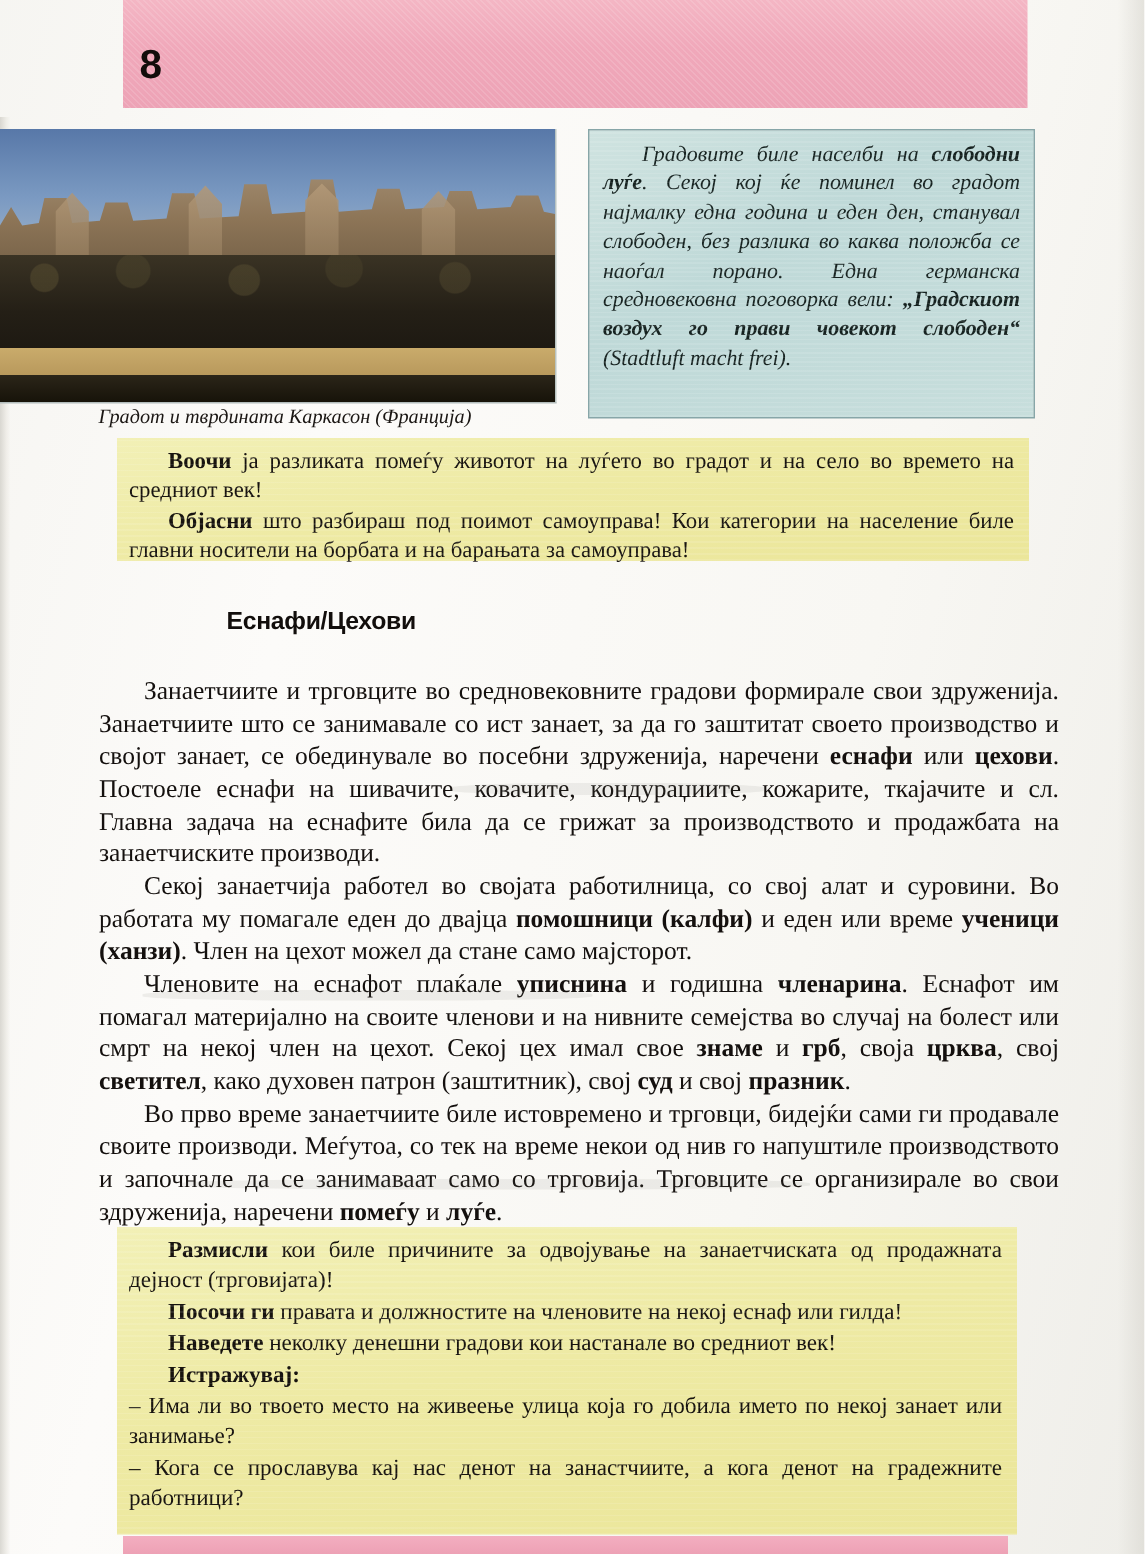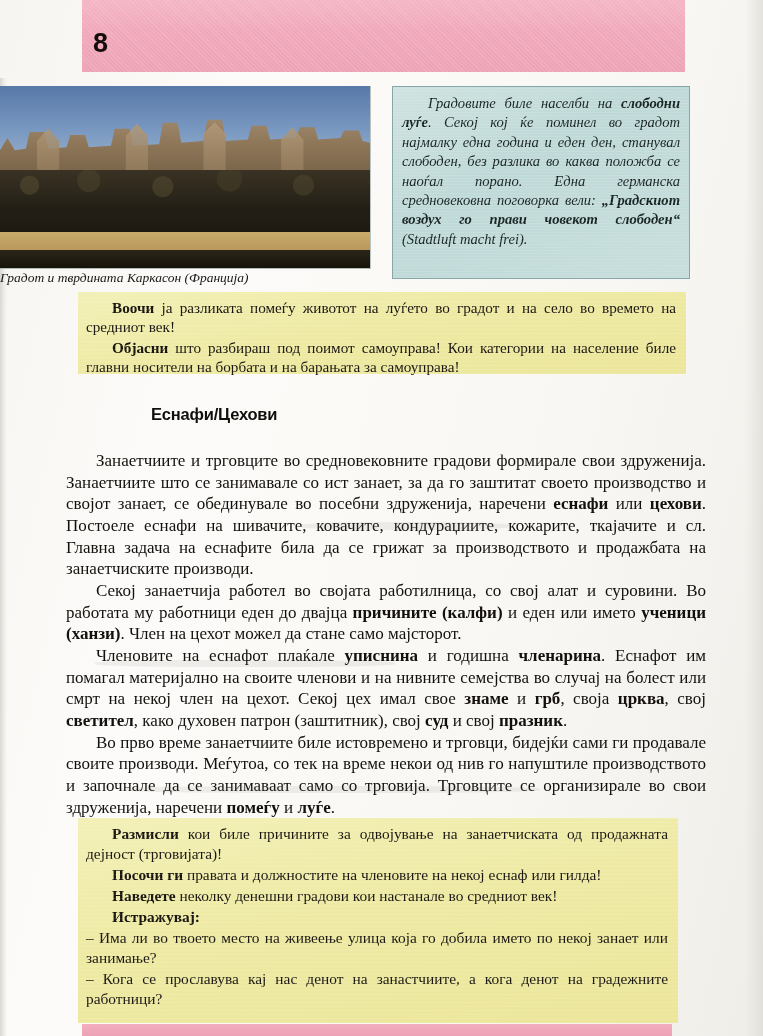--- a/index.html
+++ b/index.html
@@ -125,21 +125,21 @@
     background: linear-gradient(180deg, #c9ab6b 0%, #b6965a 100%);
   }
   .photo .foreground {
     position: absolute; left: 0; bottom: 0; width: 100%; height: 10%;
     background: linear-gradient(180deg, #2b2519 0%, #171309 100%);
   }
   .photo-caption {
     position: absolute;
     left: 0px; top: 270px;
     width: 380px;
-    text-align: left;
+    text-align: center;
     font-family: "Liberation Serif", serif;
     font-style: italic;
     font-size: 13.5px;
     color: #1a1613;
   }
 
   
   .info-box {
     position: absolute;
     left: 392px; top: 86px;
@@ -253,21 +253,21 @@
 
 <div class="ex-box" id="ex-top">
   <p><span class="ex-indent"></span><b>Воочи</b><span> ја разликата помеѓу животот на луѓето во градот и на село во времето на средниот век!</span></p>
   <p><span class="ex-indent"></span><b>Објасни</b><span> што разбираш под поимот самоуправа! Кои категории на население биле главни носители на борбата и на барањата за самоуправа!</span></p>
 </div>
 
 <div class="section-heading">Еснафи/Цехови</div>
 
 <div class="body-text" id="body-text">
     <p><span class="p-indent"></span><span>Занаетчиите и трговците во средновековните градови формирале свои здруженија. Занаетчиите што се занимавале со ист занает, за да го заштитат своето производство и својот занает, се обединувале во посебни здруженија, наречени </span><b>еснафи</b><span> или </span><b>цехови</b><span>. Постоеле еснафи на шивачите, ковачите, кондураџиите, кожарите, ткајачите и сл. Главна задача на еснафите била да се грижат за производството и продажбата на занаетчиските производи.</span></p>
-    <p><span class="p-indent"></span><span>Секој занаетчија работел во својата работилница, со свој алат и суровини. Во работата му работници еден до двајца </span><b>причините (калфи)</b><span> и еден или името </span><b>ученици (ханзи)</b><span>. Член на цехот можел да стане само мајсторот.</span></p>
+    <p><span class="p-indent"></span><span>Секој занаетчија работел во својата работилница, со свој алат и суровини. Во работата му помагале еден до двајца </span><b>помошници (калфи)</b><span> и еден или време </span><b>ученици (ханзи)</b><span>. Член на цехот можел да стане само мајсторот.</span></p>
     <p><span class="p-indent"></span><span>Членовите на еснафот плаќале </span><b>уписнина</b><span> и годишна </span><b>членарина</b><span>. Еснафот им помагал материјално на своите членови и на нивните семејства во случај на болест или смрт на некој член на цехот. Секој цех имал свое </span><b>знаме</b><span> и </span><b>грб</b><span>, своја </span><b>црква</b><span>, свој </span><b>светител</b><span>, како духовен патрон (заштитник), свој </span><b>суд</b><span> и свој </span><b>празник</b><span>.</span></p>
     <p><span class="p-indent"></span><span>Во прво време занаетчиите биле истовремено и трговци, бидејќи сами ги продавале своите производи. Меѓутоа, со тек на време некои од нив го напуштиле производството и започнале да се занимаваат само со трговија. Трговците се организирале во свои здруженија, наречени </span><b>помеѓу</b><span> и </span><b>луѓе</b><span>.</span></p>
   </div>
 
 <div class="ex-box" id="ex-bottom">
   <p><span class="ex-indent"></span><b>Размисли</b><span> кои биле причините за одвојување на занаетчиската од продажната дејност (трговијата)!</span></p>
   <p><span class="ex-indent"></span><b>Посочи ги</b><span> правата и должностите на членовите на некој еснаф или гилда!</span></p>
   <p><span class="ex-indent"></span><b>Наведете</b><span> неколку денешни градови кои настанале во средниот век!</span></p>
   <p><span class="ex-indent"></span><b>Истражувај:</b></p>
   <p>– Има ли во твоето место на живеење улица која го добила името по некој занает или занимање?</p>

